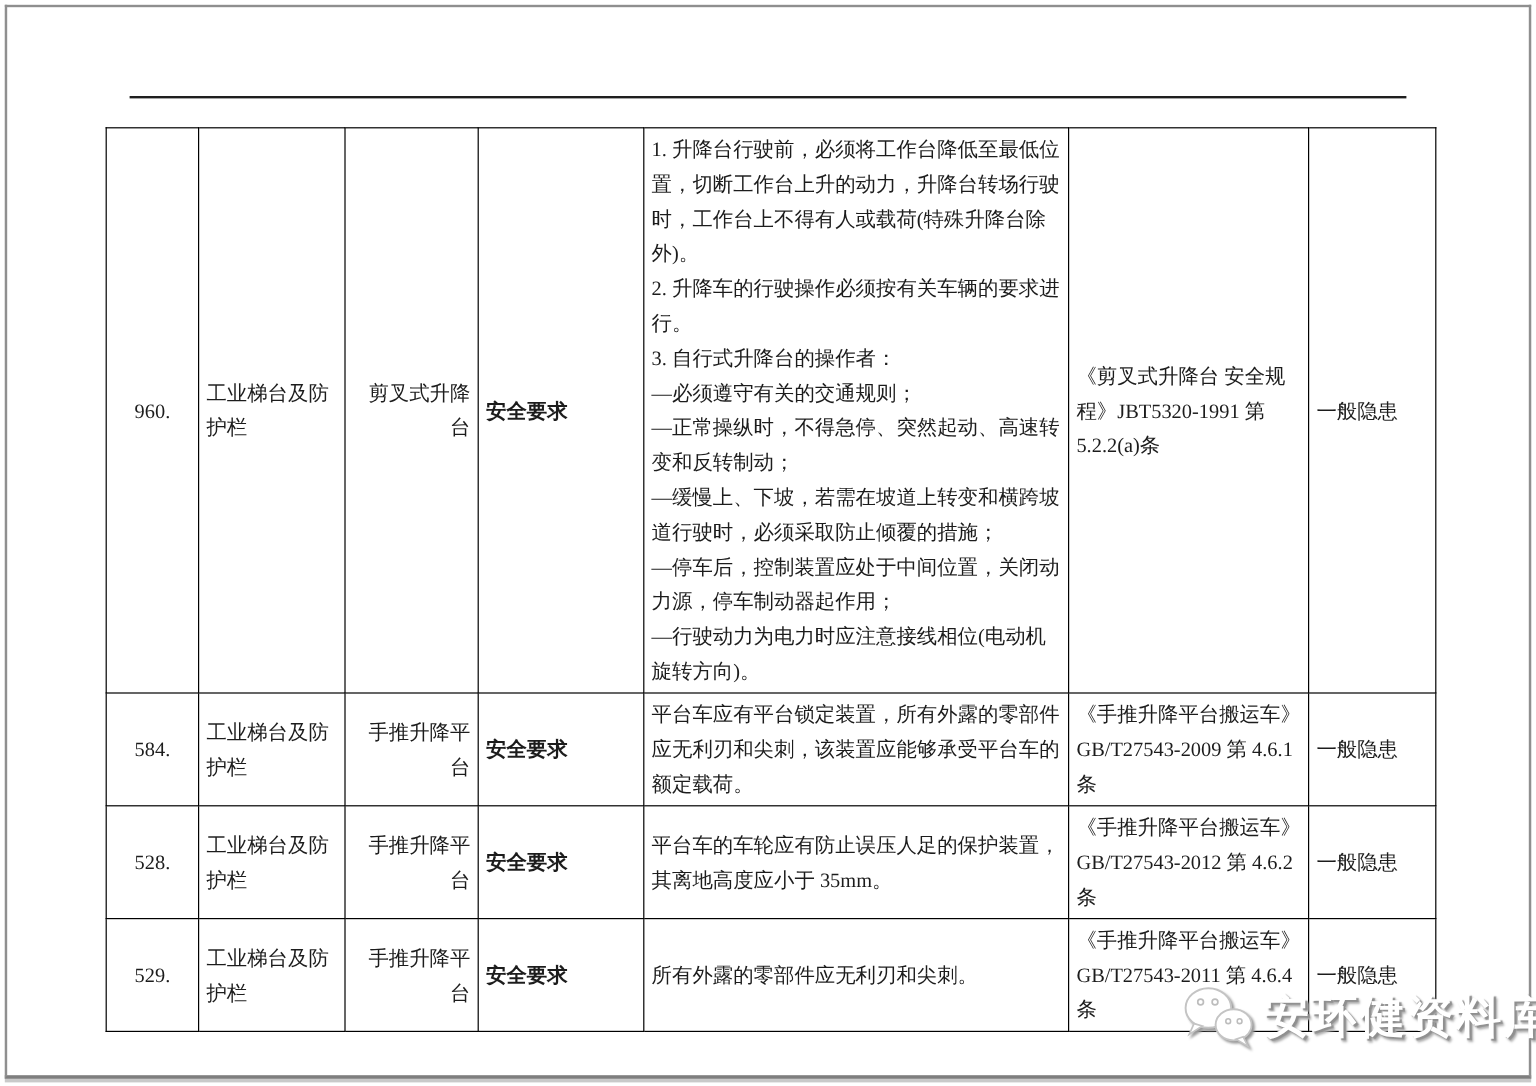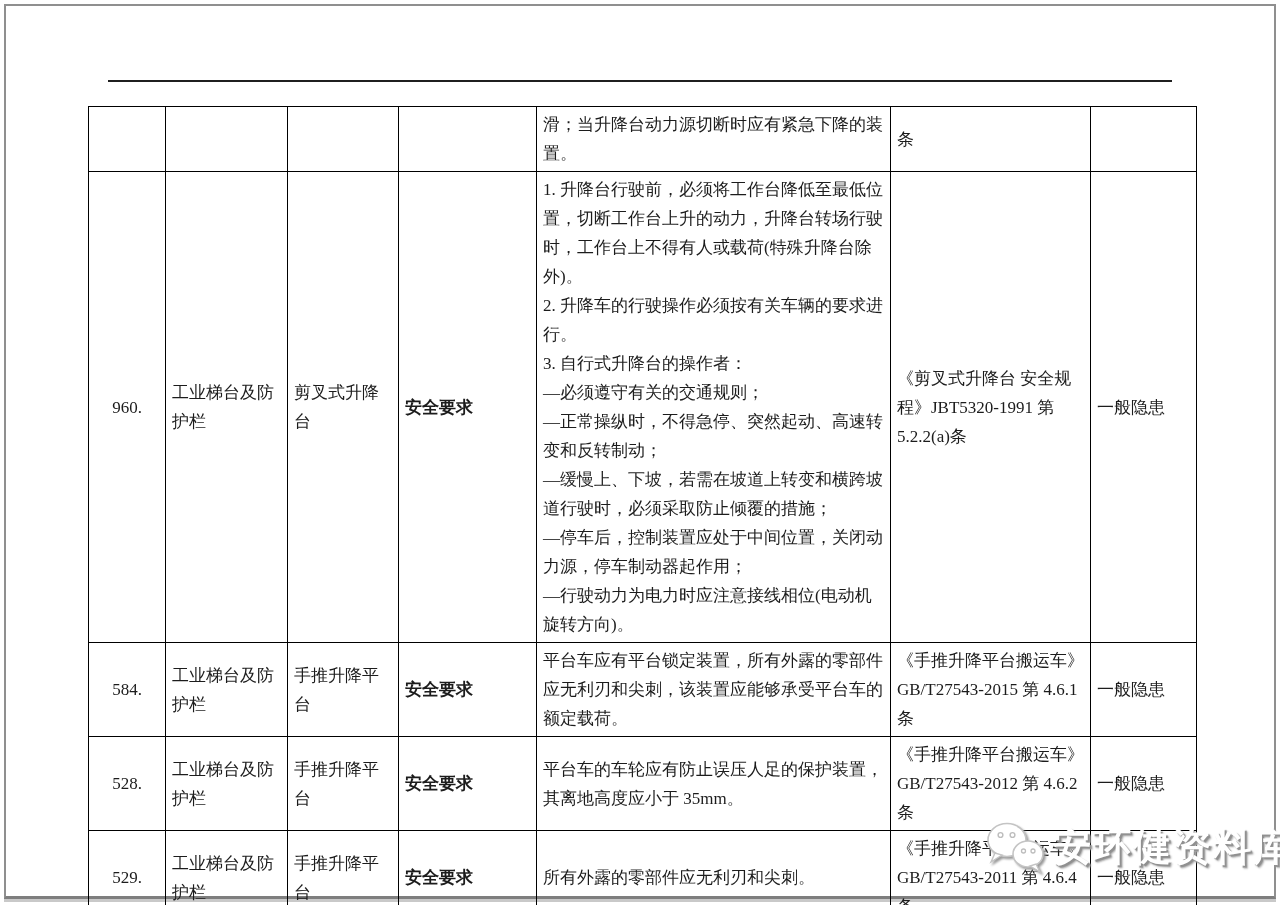--- a/index.html
+++ b/index.html
@@ -35,21 +35,21 @@
   }
   table.doc-table td{
     border:1px solid #000000;
     vertical-align:middle;
     padding:3px 6px;
     line-height:29px;
     overflow:hidden;
   }
   td.c-no{text-align:center;}
   td.c-cat{padding-left:12px;padding-right:10px;font-family:Liberation Serif, serif;}
-  td.c-equip{text-align:left;padding-left:4px;padding-right:4px;}
+  td.c-equip{text-align:right;padding-left:4px;padding-right:4px;}
   td.c-req{padding-left:12px;font-weight:bold;}
   td.c-desc{white-space:pre-line;padding-left:6px;padding-right:4px;}
   td.c-ref{padding-left:8px;padding-right:4px;}
   td.c-haz{}
   .watermark{
     position:absolute;
     left:985px;top:818px;
     display:flex;
     align-items:center;
     gap:6px;
@@ -78,29 +78,20 @@
   <colgroup>
     <col style="width:77px">
     <col style="width:122px">
     <col style="width:111px">
     <col style="width:138px">
     <col style="width:354px">
     <col style="width:200px">
     <col style="width:106px">
   </colgroup>
   <tbody>
-    <tr style="height:31px;">
-      <td class="c-no"></td>
-      <td class="c-cat"></td>
-      <td class="c-equip"></td>
-      <td class="c-req"></td>
-      <td class="c-desc">滑；当升降台动力源切断时应有紧急下降的装置。</td>
-      <td class="c-ref">条</td>
-      <td class="c-haz"></td>
-    </tr>
     <tr style="height:352px;">
       <td class="c-no">960.</td>
       <td class="c-cat">工业梯台及防护栏</td>
       <td class="c-equip">剪叉式升降台</td>
       <td class="c-req">安全要求</td>
       <td class="c-desc">1. 升降台行驶前，必须将工作台降低至最低位置，切断工作台上升的动力，升降台转场行驶时，工作台上不得有人或载荷(特殊升降台除外)。
 2. 升降车的行驶操作必须按有关车辆的要求进行。
 3. 自行式升降台的操作者：
 —必须遵守有关的交通规则；
 —正常操纵时，不得急停、突然起动、高速转变和反转制动；
@@ -109,21 +100,21 @@
 —行驶动力为电力时应注意接线相位(电动机旋转方向)。</td>
       <td class="c-ref">《剪叉式升降台 安全规程》JBT5320-1991 第 5.2.2(a)条</td>
       <td class="c-haz">一般隐患</td>
     </tr>
     <tr style="height:75px;">
       <td class="c-no">584.</td>
       <td class="c-cat">工业梯台及防护栏</td>
       <td class="c-equip">手推升降平台</td>
       <td class="c-req">安全要求</td>
       <td class="c-desc">平台车应有平台锁定装置，所有外露的零部件应无利刃和尖刺，该装置应能够承受平台车的额定载荷。</td>
-      <td class="c-ref">《手推升降平台搬运车》GB/T27543-2015 第 4.6.1 条</td>
+      <td class="c-ref">《手推升降平台搬运车》GB/T27543-2009 第 4.6.1 条</td>
       <td class="c-haz">一般隐患</td>
     </tr>
     <tr style="height:73px;">
       <td class="c-no">528.</td>
       <td class="c-cat">工业梯台及防护栏</td>
       <td class="c-equip">手推升降平台</td>
       <td class="c-req">安全要求</td>
       <td class="c-desc">平台车的车轮应有防止误压人足的保护装置，其离地高度应小于 35mm。</td>
       <td class="c-ref">《手推升降平台搬运车》GB/T27543-2012 第 4.6.2 条</td>
       <td class="c-haz">一般隐患</td>

